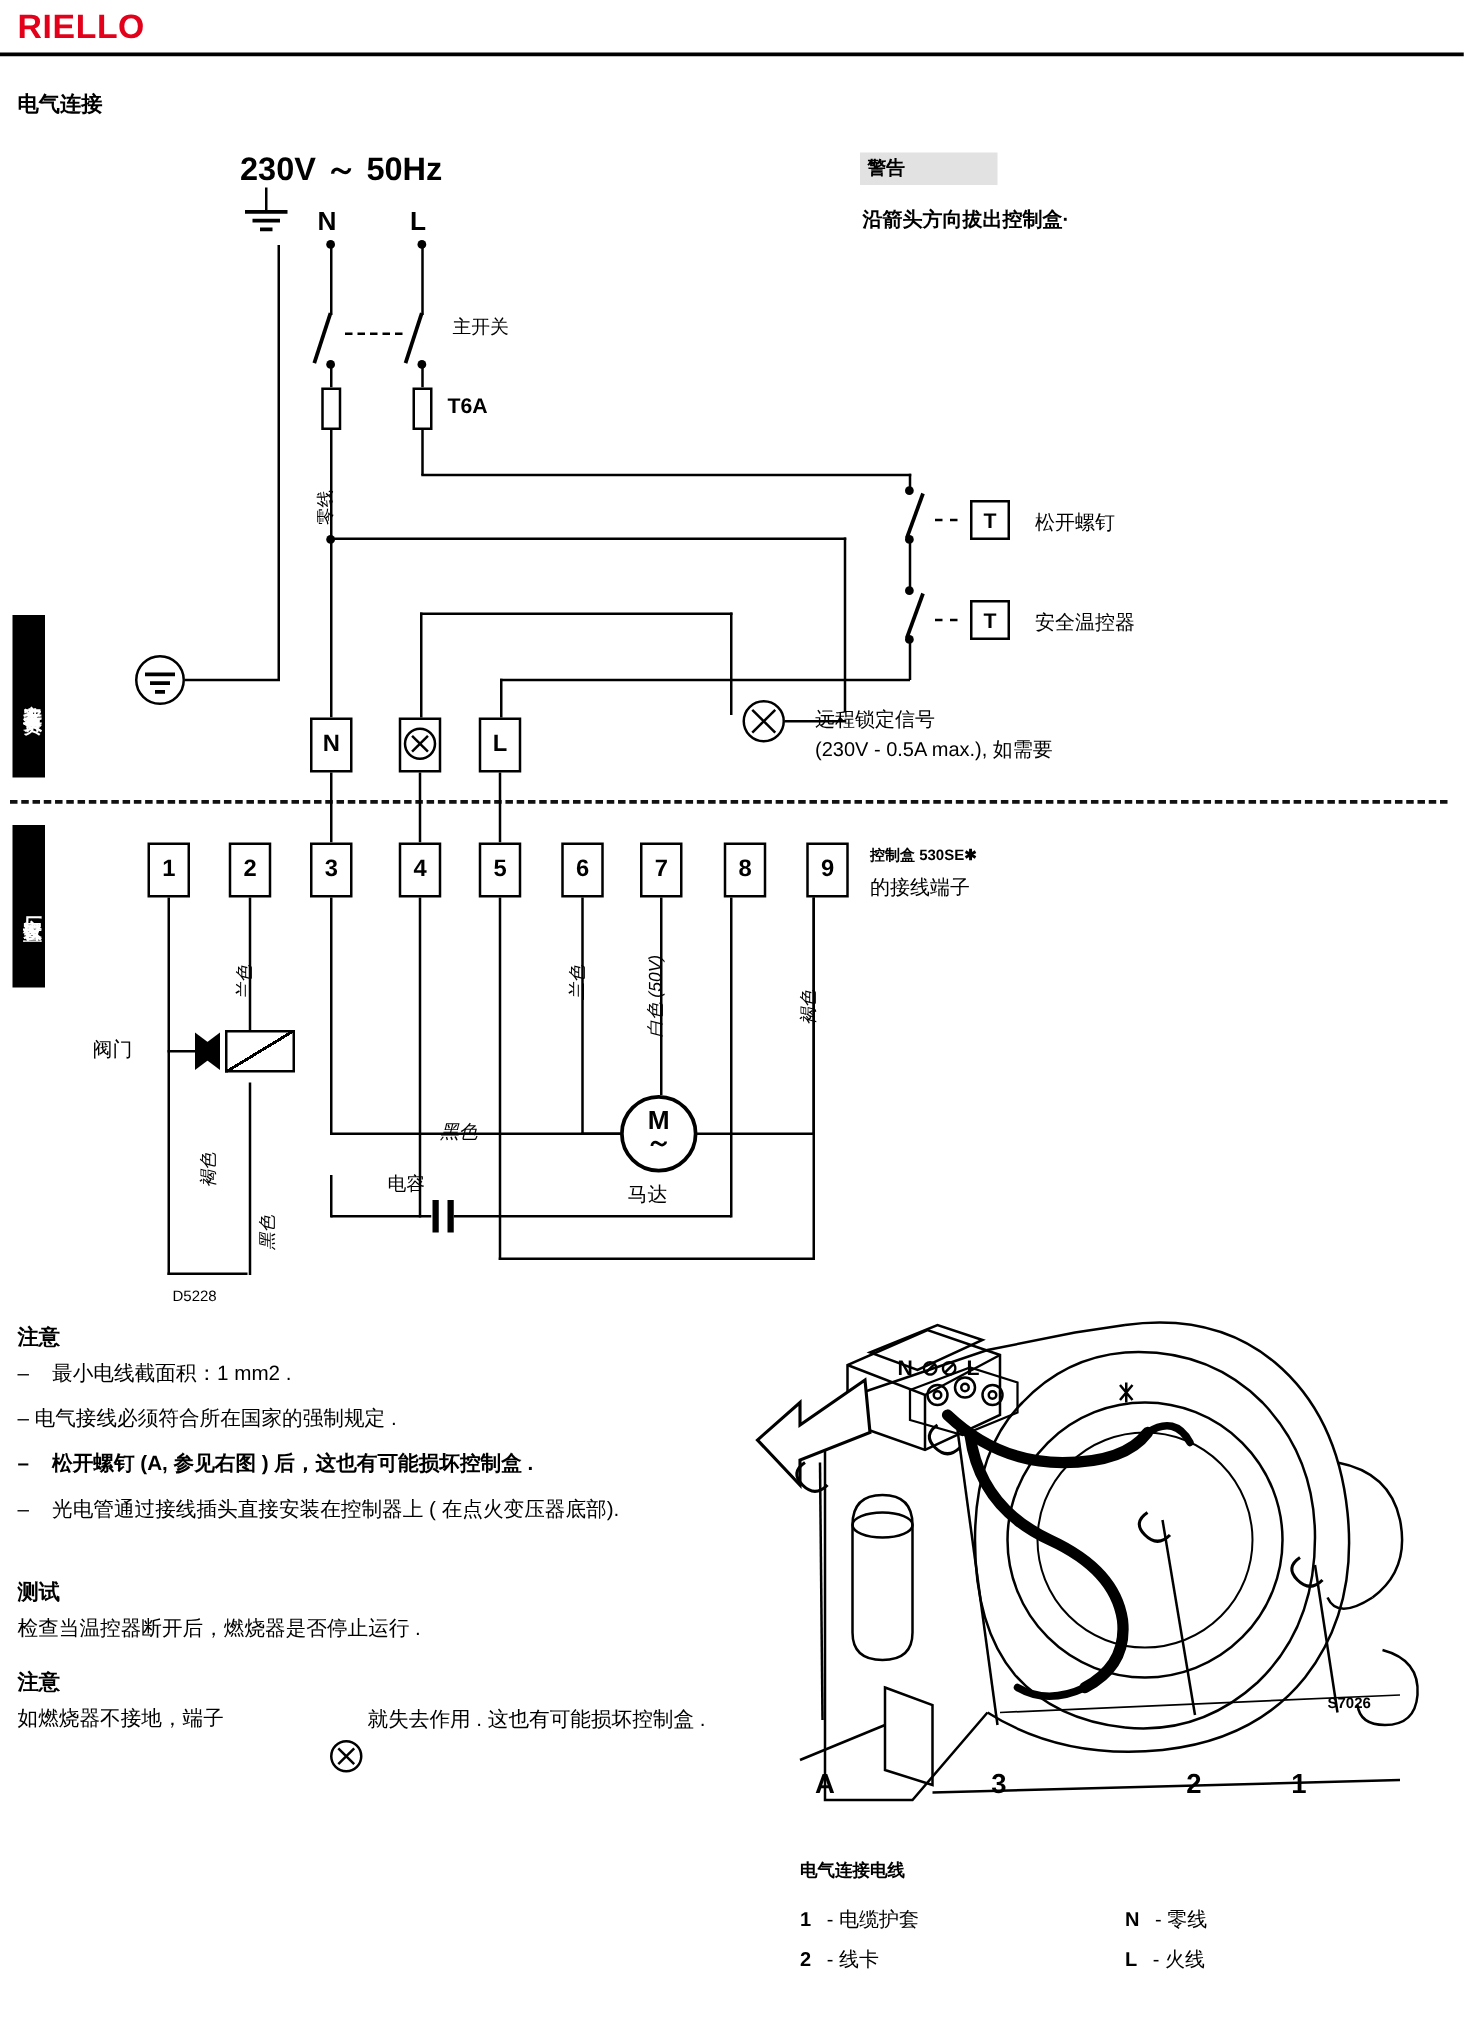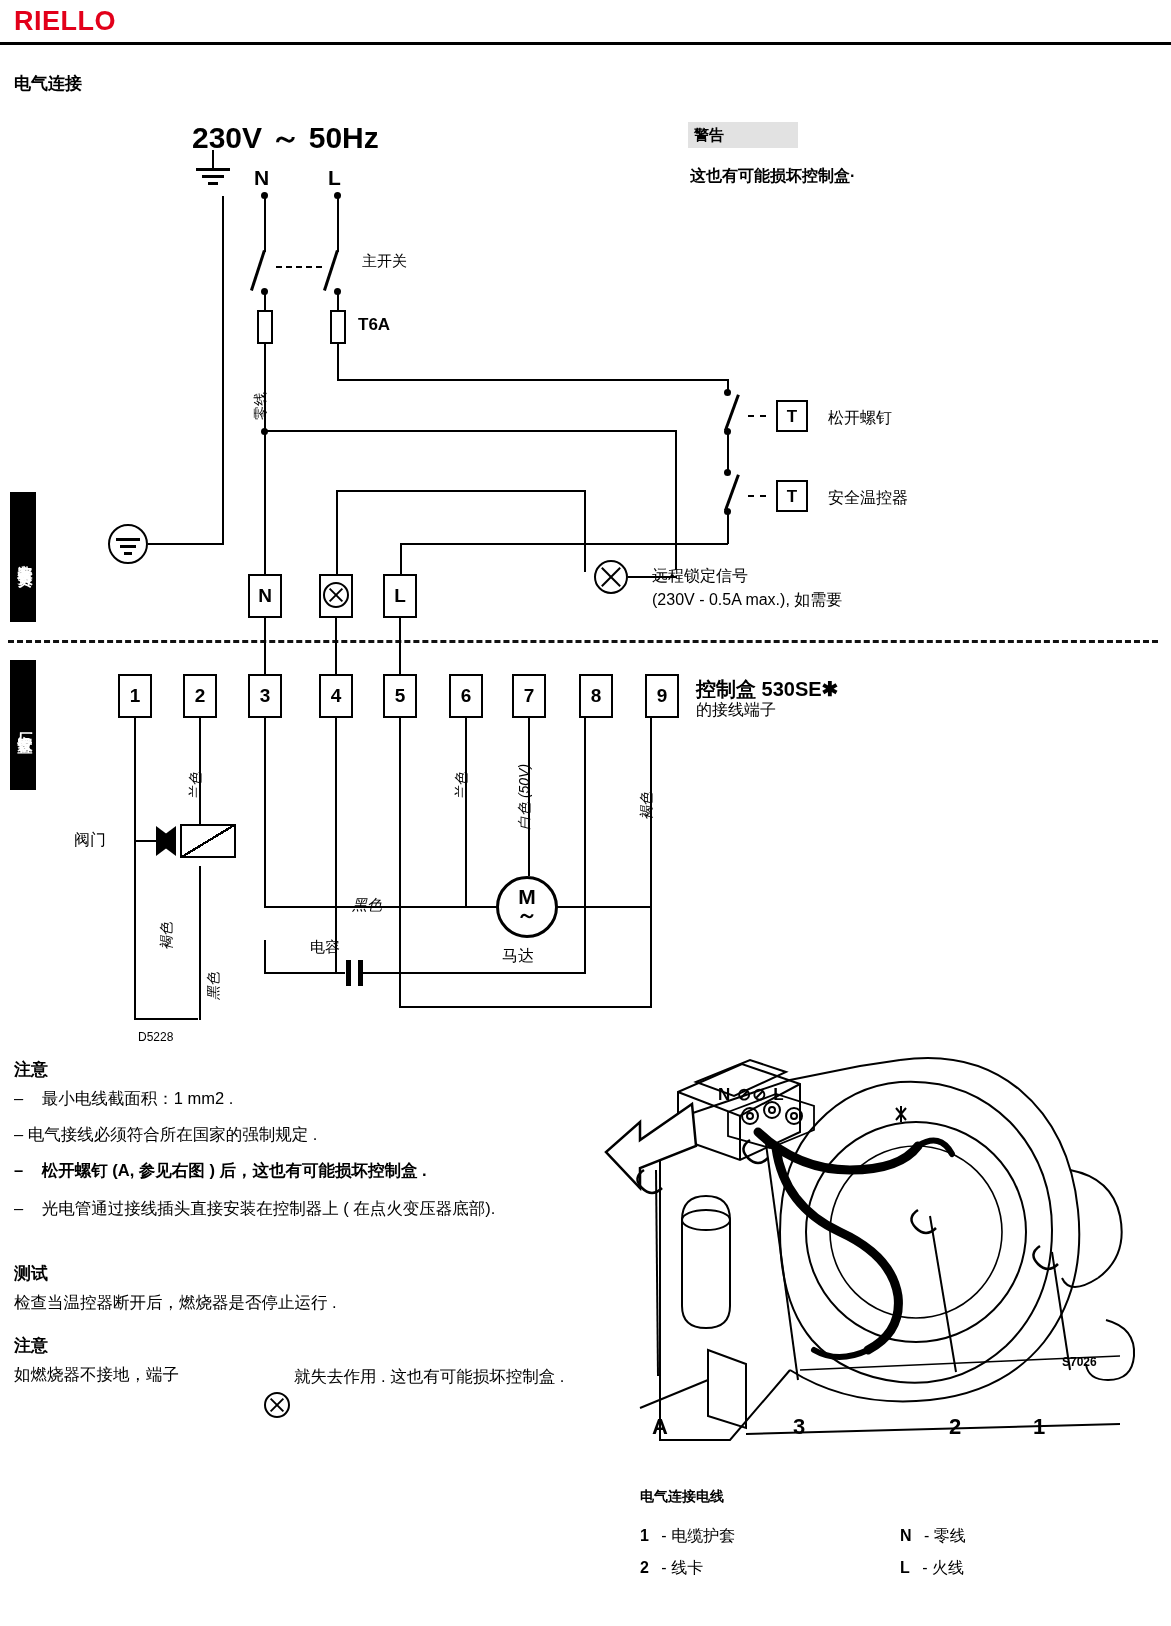--- a/index.html
+++ b/index.html
@@ -131,23 +131,23 @@
 <div class="abs" id="header-rule"></div>
 <div class="abs" id="page-title">电气连接</div>
 
 <div class="abs vtab" id="tab-installer">安装者负责</div>
 <div class="abs vtab" id="tab-factory">厂家设置</div>
 <div class="abs" id="sep-dashed"></div>
 
 <div class="abs" id="warn-head">
   <span>警告</span>
 </div>
-<div class="abs" id="warn-text">这也有可能损坏控制盒·</div>
-
-<div class="abs" style="left:192px; top:118px; font-size:30px; font-weight:bold;">230V ～ 50Hz</div>
+<div class="abs" id="warn-text">沿箭头方向拔出控制盒·</div>
+
+<div class="abs" style="left:192px; top:118px; font-size:26px; font-weight:bold;">230V ～ 50Hz</div>
 
 <div class="abs earth-line" style="left:196px; top:168px; width:34px; height:3px;"></div>
 <div class="abs earth-line" style="left:202px; top:175px; width:22px; height:3px;"></div>
 <div class="abs earth-line" style="left:208px; top:182px; width:10px; height:3px;"></div>
 <div class="abs wireV" style="left:212px; top:150px; height:20px;"></div>
 
 <div class="abs" style="left:254px; top:166px; font-size:21px; font-weight:bold;">N</div>
 <div class="abs" style="left:328px; top:166px; font-size:21px; font-weight:bold;">L</div>
 
 <div class="abs wireV" style="left:264px; top:196px; height:56px;"></div>
@@ -227,21 +227,21 @@
 <div class="abs box term-num" style="left:118px; top:674px;">1</div>
 <div class="abs box term-num" style="left:183px; top:674px;">2</div>
 <div class="abs box term-num" style="left:248px; top:674px;">3</div>
 <div class="abs box term-num" style="left:319px; top:674px;">4</div>
 <div class="abs box term-num" style="left:383px; top:674px;">5</div>
 <div class="abs box term-num" style="left:449px; top:674px;">6</div>
 <div class="abs box term-num" style="left:512px; top:674px;">7</div>
 <div class="abs box term-num" style="left:579px; top:674px;">8</div>
 <div class="abs box term-num" style="left:645px; top:674px;">9</div>
 
-<div class="abs" style="left:696px; top:676px; font-size:20px; font-weight:bold;">控制盒 530SE✱</div>
+<div class="abs" style="left:696px; top:676px; font-size:12px; font-weight:bold;">控制盒 530SE✱</div>
 <div class="abs" style="left:696px; top:700px; font-size:16px;">的接线端子</div>
 
 <div class="abs wireV" style="left:134px; top:718px; height:302px;"></div>
 <div class="abs lbl rot90 ital" style="left:158px; top:950px; font-size:14px;">褐色</div>
 <div class="abs wireH" style="left:134px; top:1018px; width:64px;"></div>
 
 <div class="abs wireV" style="left:199px; top:718px; height:112px;"></div>
 <div class="abs lbl rot90 ital" style="left:187px; top:800px; font-size:14px;">兰色</div>
 <div class="abs lbl rot90 ital" style="left:205px; top:1000px; font-size:14px;">黑色</div>
 <div class="abs wireV" style="left:199px; top:866px; height:154px;"></div>

